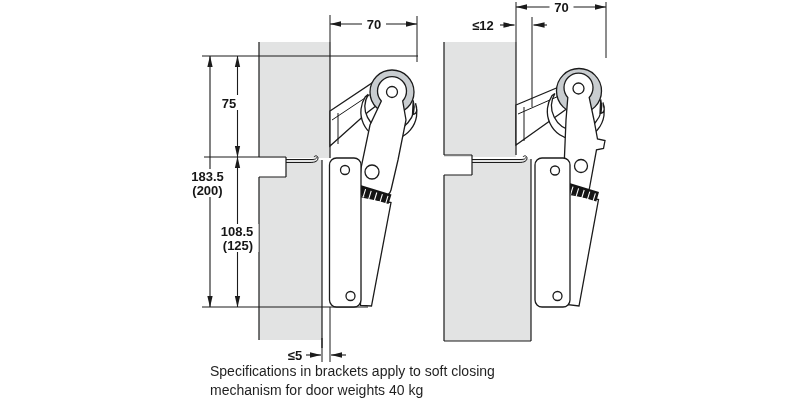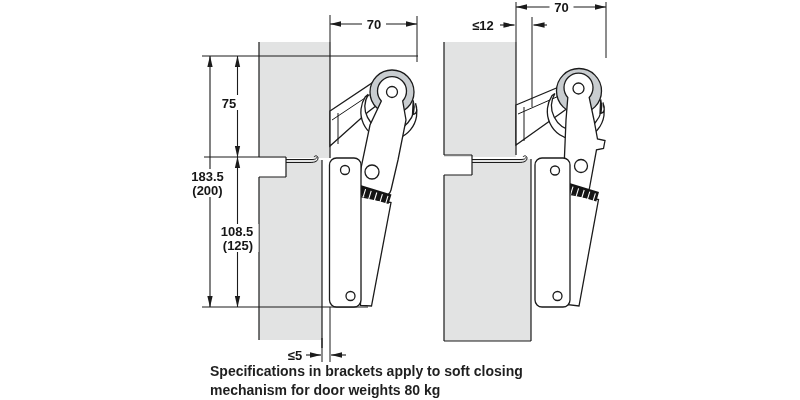--- a/index.html
+++ b/index.html
@@ -8,21 +8,21 @@
   svg{position:absolute;left:0;top:0;}
   .fillw{fill:#ffffff;stroke:#1b1b1b;stroke-width:1.3;}
   .panel{fill:#e2e3e3;}
   .edge{stroke:#1b1b1b;stroke-width:1.2;fill:none;}
   .thin{stroke:#1b1b1b;stroke-width:1;fill:none;}
   .dim{stroke:#1b1b1b;stroke-width:1.1;fill:none;}
   .dimtxt{font:bold 13px "Liberation Sans","DejaVu Sans",sans-serif;fill:#161616;text-anchor:middle;}
   .bg{fill:#ffffff;}
   .hatch{stroke:#ffffff;stroke-width:1.1;}
   .caption{position:absolute;left:210px;top:362px;width:420px;
-           font-weight:bold;font-size:14px;line-height:19px;color:#1f1f1f;}
+           font-weight:normal;font-size:14px;line-height:19px;color:#1f1f1f;}
 </style>
 </head>
 <body>
 
 <div class="stage">
 <svg width="800" height="400" viewBox="0 0 800 400">
   <defs>
     <marker id="arr" viewBox="0 0 10 6" refX="9.6" refY="3" markerWidth="11.5" markerHeight="6.9" orient="auto-start-reverse" markerUnits="userSpaceOnUse">
       <path d="M0,0.7 L10,3 L0,5.3 Z" fill="#1b1b1b"></path>
     </marker>
@@ -105,15 +105,15 @@
     <line class="dim" x1="547" y1="25" x2="533.5" y2="25" marker-end="url(#arr)"></line>
 
     <rect class="bg" x="549.5" y="1" width="24" height="13"></rect>
     <text class="dimtxt" x="561.5" y="12">70</text>
     <text class="dimtxt" x="483" y="29.5">≤12</text>
   </g>
 </svg>
 
   <div class="caption">
     <div>Specifications in brackets apply to soft closing</div>
-    <div>mechanism for door weights 80 kg</div>
+    <div>mechanism for door weights 40 kg</div>
   </div>
 </div>
 
 </body></html>

